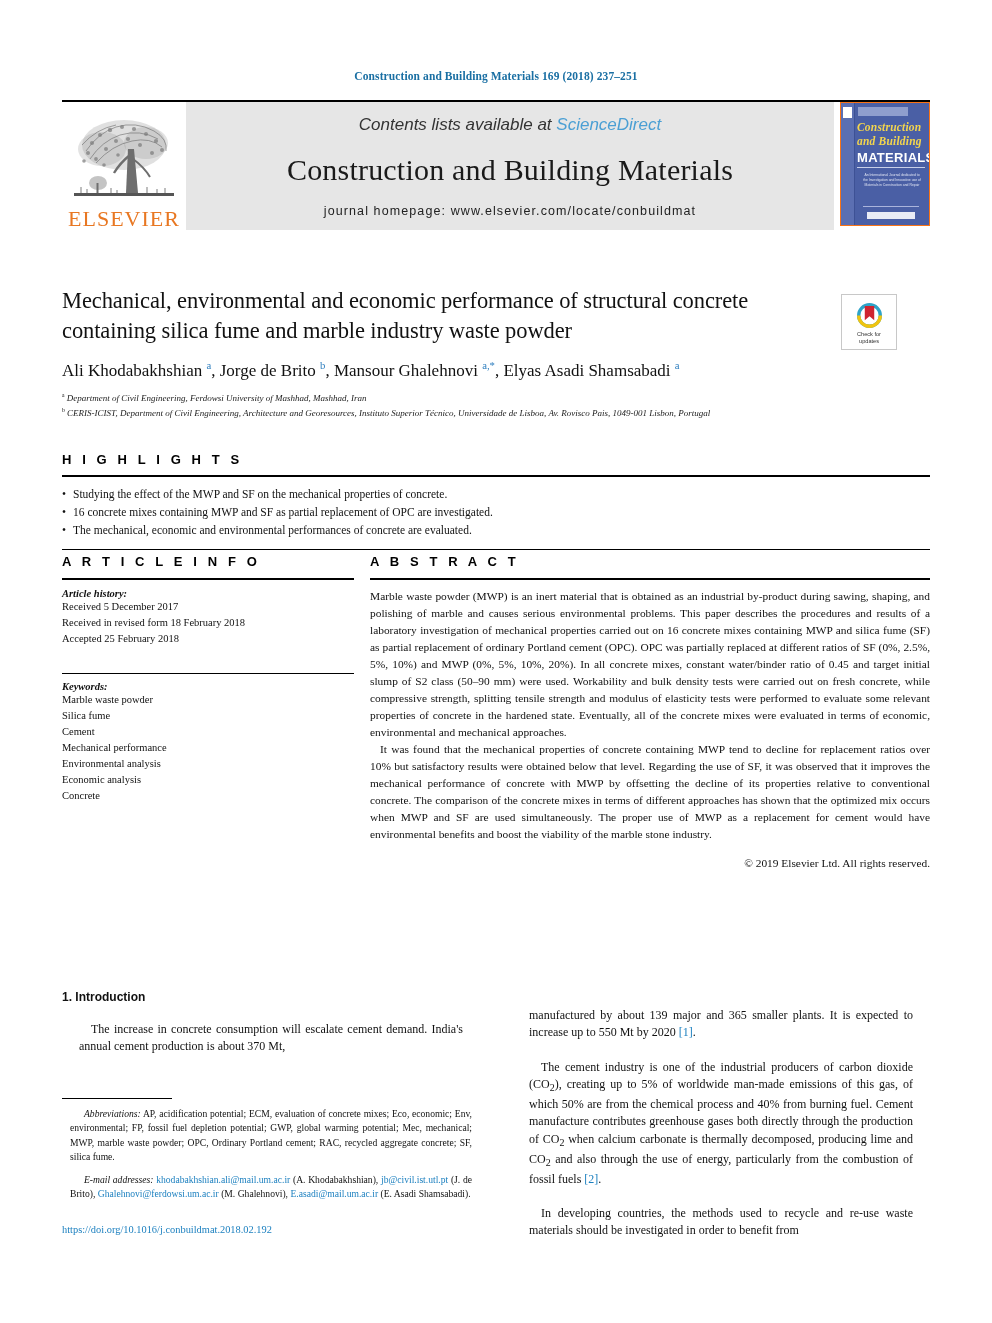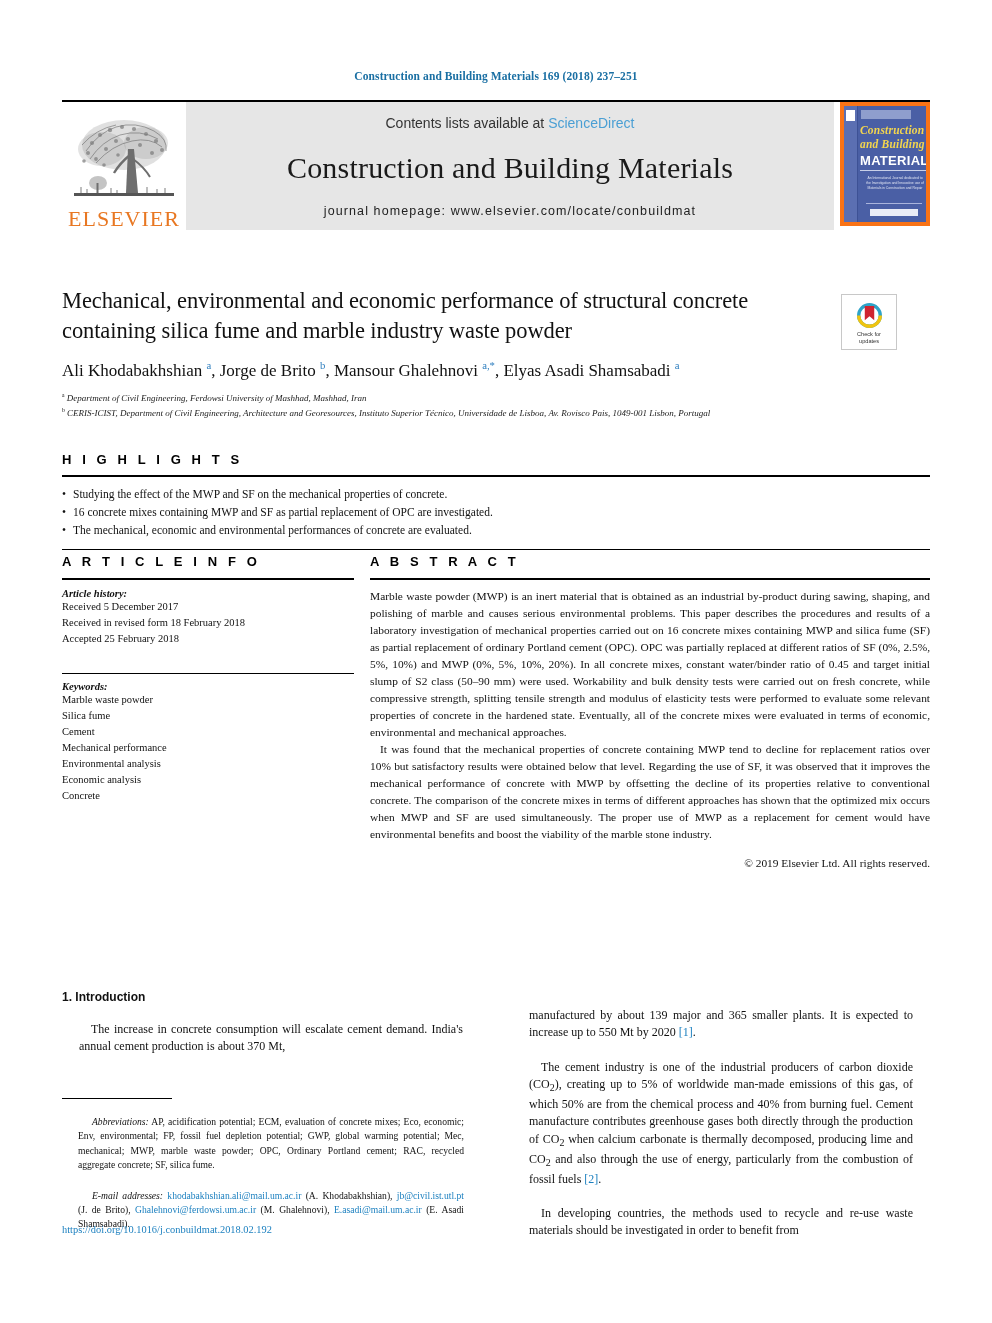--- a/index.html
+++ b/index.html
@@ -71,22 +71,23 @@
     background: #e6e6e6;
     display: flex;
     flex-direction: column;
     align-items: center;
     justify-content: space-between;
     padding: 13px 0 12px 0;
     box-sizing: border-box;
   }
   .contents-line {
     font-family: "Liberation Sans", sans-serif;
-    font-size: 14px;
+    font-size: 17px;
     color: #333;
+    font-style: italic;
   }
   .sd-link { color: #4a9fd4; }
   .journal-title {
     font-family: "Liberation Serif", serif;
     font-size: 30px;
     color: #1a1a1a;
     letter-spacing: .2px;
   }
   .homepage-line {
     font-family: "Liberation Sans", sans-serif;
@@ -100,21 +101,21 @@
     display: flex;
     align-items: flex-start;
     justify-content: flex-end;
   }
 
   
   .cover {
     width: 90px;
     height: 124px;
     background: #4a5fa5;
-    border: 4px solid #f97316;
+    border: 1px solid #f97316;
     position: relative;
     box-sizing: border-box;
     overflow: hidden;
   }
   .cover-spine {
     position: absolute; left: 0; top: 0;
     width: 13px; height: 100%;
     background: #5b6fb2;
     border-right: 1px solid #3d5195;
   }
@@ -357,21 +358,21 @@
     width: 110px;
     border-top: 1px solid #000;
     margin-bottom: 5px;
   }
   .fn-p {
     font-family: "Liberation Serif", serif;
     font-size: 9.6px;
     line-height: 1.5;
     color: #111;
     text-align: justify;
-    margin: 16px;
+    margin: 8px;
   }
   .fn-p.ind { text-indent: 14px; }
   .fn-it { font-style: italic; }
   .mail { color: #1a7fbf; }
 
   
   .doi-wrap {
     position: absolute;
     left: 62px; top: 1222px;
     width: 418px;

